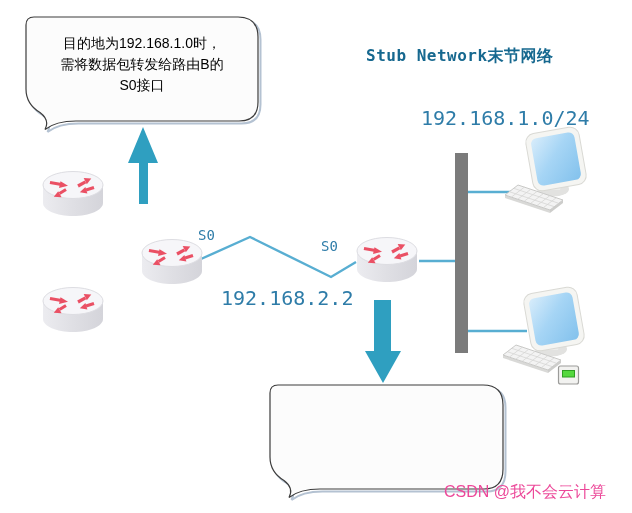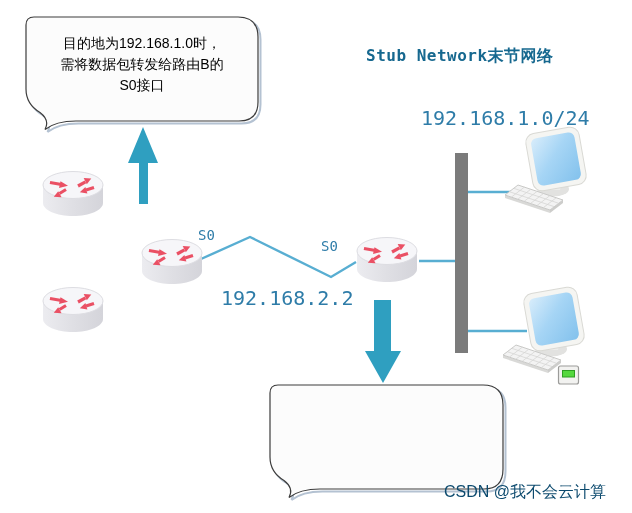--- a/index.html
+++ b/index.html
@@ -19,21 +19,21 @@
     position:absolute;font-family:"DejaVu Sans Mono",monospace;
     color:#2e7ca8;font-size:20px;white-space:nowrap;
   }
   .lbl.title{color:#16688f;font-weight:bold;font-size:16px;letter-spacing:.5px;left:366px;top:46px;}
   .lbl.cidr{left:421px;top:106px;}
   .lbl.s0-left{left:198px;top:227px;font-size:14px;}
   .lbl.s0-right{left:321px;top:238px;font-size:14px;}
   .lbl.ip-left{left:173px;top:286px;margin-left:48px;}
   .lbl.ip-right{left:282px;top:278px;}
   .watermark{
-    position:absolute;left:444px;top:482px;color:#0c4a6e;font-size:16px;
+    position:absolute;left:444px;top:482px;color:#ec4899;font-size:16px;
     font-family:"Liberation Sans",sans-serif;white-space:nowrap;
   }
 </style>
 </head>
 <body>
 
 <div class="canvas">
 
   <svg width="632" height="513" viewBox="0 0 632 513">
     <defs>

